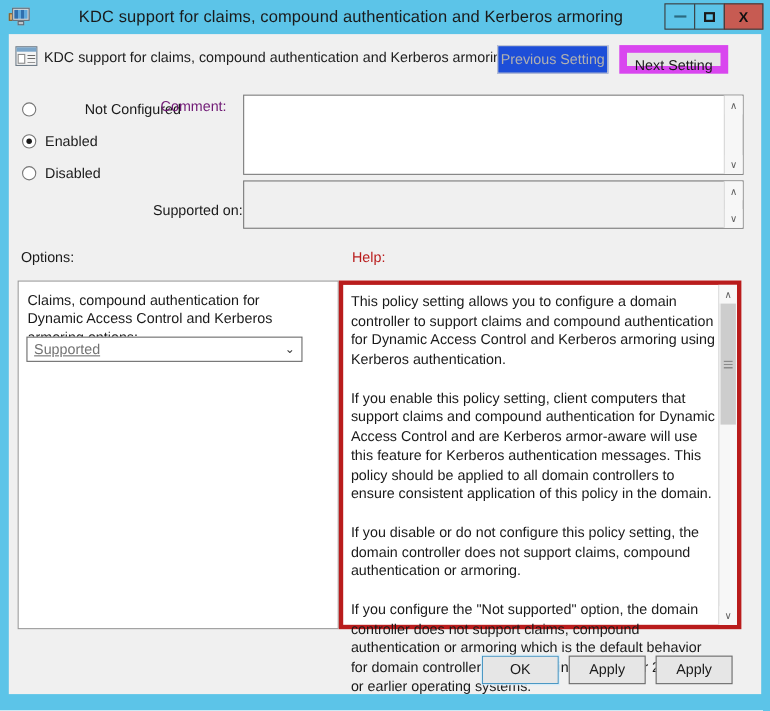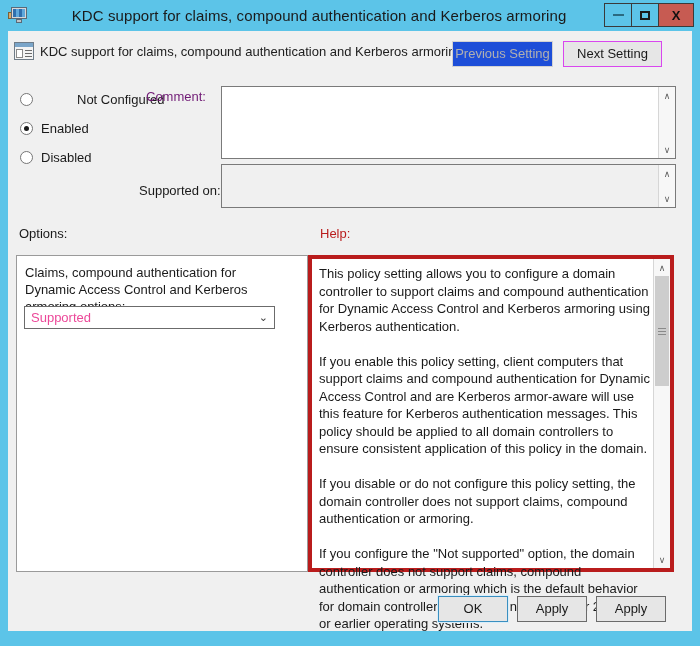--- a/index.html
+++ b/index.html
@@ -133,21 +133,21 @@
   }
   #btn-prev {
     left: 444px;
     width: 101px;
     border: 1px solid #d2d2d2;
     color: #b0b0b0;
   }
   #btn-next {
     left: 555px;
     width: 99px;
-    border: 1px solid #d946ef;
+    border: 7px solid #d946ef;
     color: #1a1a1a;
     background: #e6e6e6;
   }
 
   
   .radio-row {
     position: absolute;
     left: 12px;
     display: flex;
     align-items: center;
@@ -291,21 +291,22 @@
     left: 7px; top: 50px;
     width: 251px; height: 23px;
     border: 1px solid #6b6b6b;
     background: #ffffff;
     box-sizing: border-box;
   }
   #option-select-value {
     position: absolute;
     left: 6px; top: 3px;
     font-size: 13px;
-    color: #ec4899;
+    color: #737373;
+    text-decoration: underline;
   }
   #option-select-arrow {
     position: absolute;
     right: 6px; top: 4px;
     font-size: 11px;
     color: #404040;
   }
 
   #help-panel {
     position: absolute;

